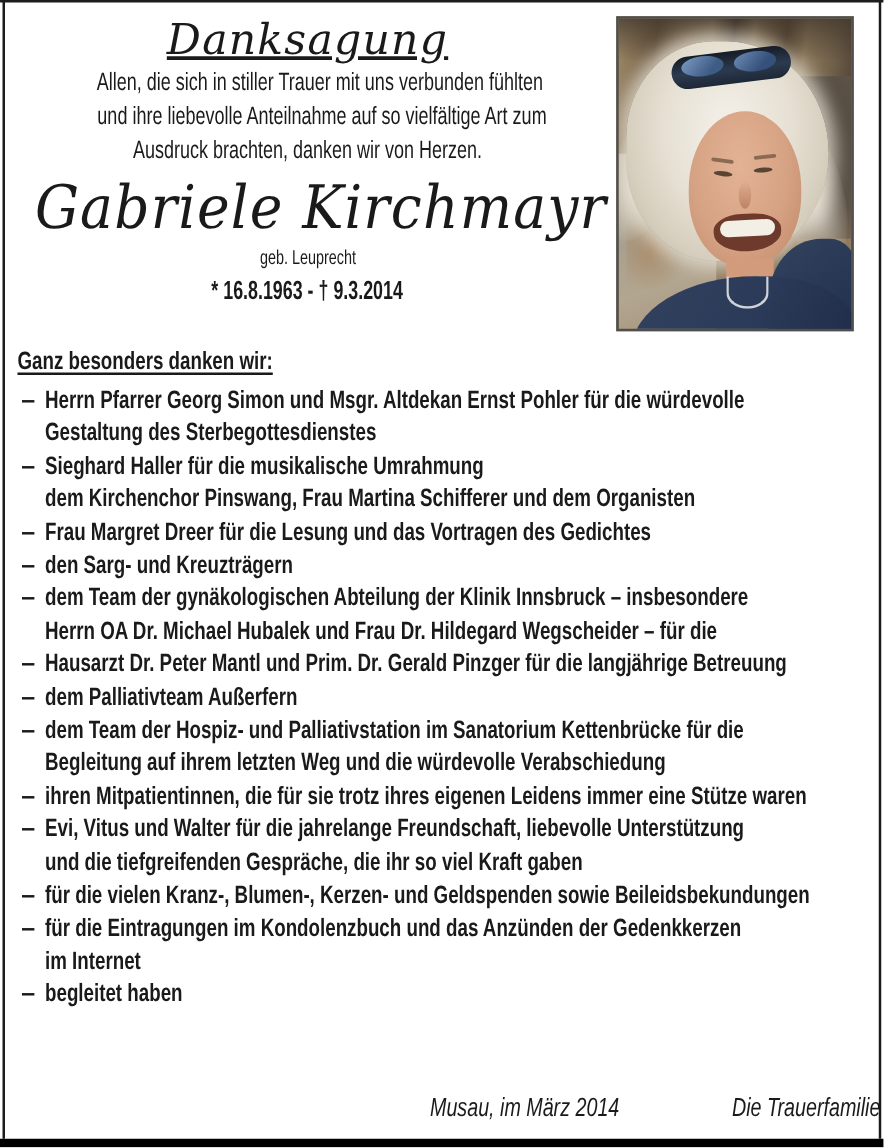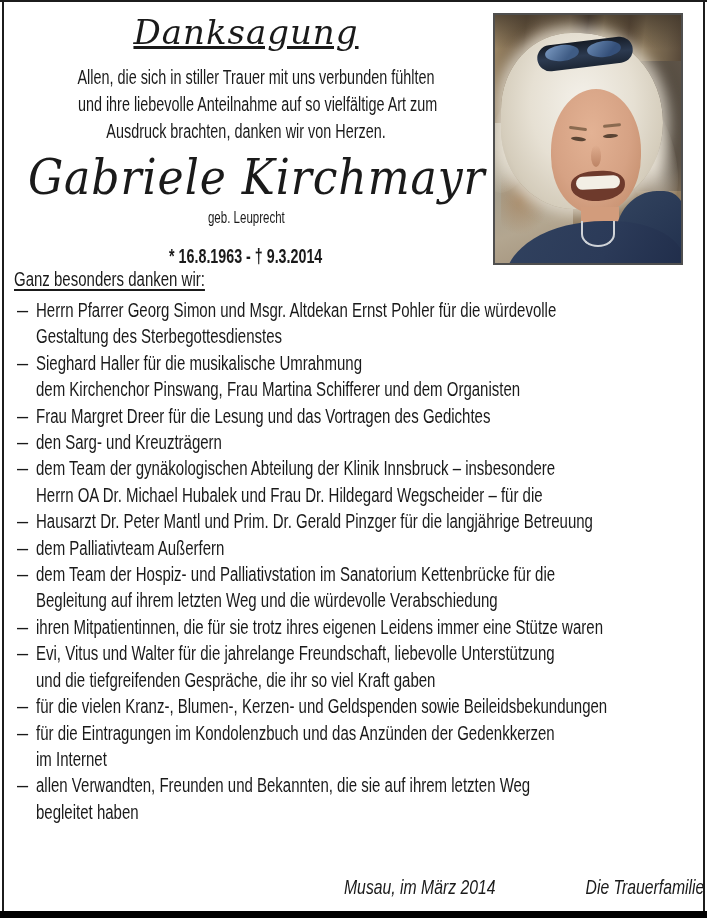--- a/index.html
+++ b/index.html
@@ -21,30 +21,30 @@
   .cnd{display:inline-block;white-space:nowrap;transform:scaleX(0.75);transform-origin:0 50%;}
   .cnd-c{display:inline-block;white-space:nowrap;transform:scaleX(0.72);transform-origin:50% 50%;}
   .cnd-r{display:inline-block;white-space:nowrap;transform:scaleX(0.75);transform-origin:100% 50%;}
 
   
   .header-block{position:absolute;left:8px;top:12px;width:476px;text-align:center;text-decoration:underline;}
   .script-title{
     font-family:"DejaVu Serif",serif;font-style:italic;font-weight:400;
     font-size:34px;line-height:40px;letter-spacing:1px;
   }
-  .intro{margin-top:12px;}
+  .intro{margin-top:1px;}
   .intro-line{font-size:20px;line-height:27px;}
   .script-name{
     display:inline-block;transform:scaleX(0.92);transform-origin:50% 50%;
     font-family:"DejaVu Serif",serif;font-style:italic;font-weight:400;
     font-size:48px;line-height:56px;letter-spacing:1px;white-space:nowrap;
   }
   .name-row{margin-top:4px;}
   .maiden-row{margin-top:1px;font-size:16px;line-height:24px;}
-  .dates-row{margin-top:12px;font-size:21px;line-height:28px;font-weight:bold;}
+  .dates-row{margin-top:0;font-size:21px;line-height:28px;font-weight:bold;}
   .dates-row .cnd-c{transform:scaleX(0.68);}
 
   
   .photo{
     position:absolute;left:493px;top:13px;width:190px;height:252px;
     border:2px solid #4f4f4f;box-sizing:border-box;background:#8f7a5e;overflow:hidden;
   }
   .photo *{position:absolute;}
   .ph-wood{left:0;top:0;width:186px;height:112px;
     background:linear-gradient(97deg,#a08a68 0%,#6d5a42 16%,#8a755a 24%,#9b8768 38%,#41332a 47%,#96825f 55%,#5f4d3a 68%,#8d7a5c 76%,#70604a 88%,#4a3c30 100%);}
@@ -78,21 +78,21 @@
   .ph-teeth{left:81px;top:161px;width:44px;height:13px;border-radius:7px;transform:rotate(-3deg);background:#f3efe5;}
   .ph-neck{left:86px;top:192px;width:38px;height:34px;background:#d29c7c;}
   .ph-shirt{left:10px;top:206px;width:180px;height:60px;border-radius:55% 40% 0 0 / 100% 70% 0 0;
     background:linear-gradient(120deg,#31425f 0%,#2b3a58 55%,#1f2c49 100%);}
   .ph-shoulder{left:120px;top:176px;width:70px;height:80px;border-radius:60% 30% 0 0;
     background:linear-gradient(140deg,#33445f 0%,#243350 80%);}
   .ph-necklace{left:86px;top:206px;width:34px;height:26px;border:2px solid #cfd3d8;border-top:none;
     border-radius:0 0 50% 50%;background:transparent;box-sizing:border-box;}
 
   
-  .thanks{position:absolute;left:14px;top:266px;width:680px;}
+  .thanks{position:absolute;left:14px;top:276px;width:680px;font-weight:bold;}
   .thanks-heading{font-size:20px;line-height:26px;margin-bottom:5px;}
   .thanks-heading .cnd{text-decoration:underline;text-decoration-thickness:2px;text-underline-offset:3px;}
   .item{position:relative;padding-left:22px;}
   .dash{position:absolute;left:3px;top:0;font-size:20px;line-height:26.4px;}
   .line{font-size:20px;line-height:26.4px;white-space:nowrap;}
 
   
   .footer{position:absolute;left:26px;top:874px;width:678px;display:flex;justify-content:flex-end;
     font-size:21px;font-weight:normal;font-style:italic;line-height:26px;}
 </style>
@@ -220,21 +220,20 @@
         <div class="item">
           <span class="dash">–</span>
           <div>
             <div class="line"><span class="cnd">für die Eintragungen im Kondolenzbuch und das Anzünden der Gedenkkerzen</span></div>
             <div class="line"><span class="cnd">im Internet</span></div>
           </div>
         </div>
         <div class="item">
           <span class="dash">–</span>
           <div>
-            <div class="line"><span class="cnd">allen Verwandten, Freunden und Bekannten, die sie auf ihrem letzten Weg</span></div>
             <div class="line"><span class="cnd">begleitet haben</span></div>
           </div>
         </div>
       </div>
   </div>
 
   <div class="footer">
     <span><span class="cnd">Musau, im März 2014</span></span>
     <span><span class="cnd-r">Die Trauerfamilie</span></span>
   </div>

